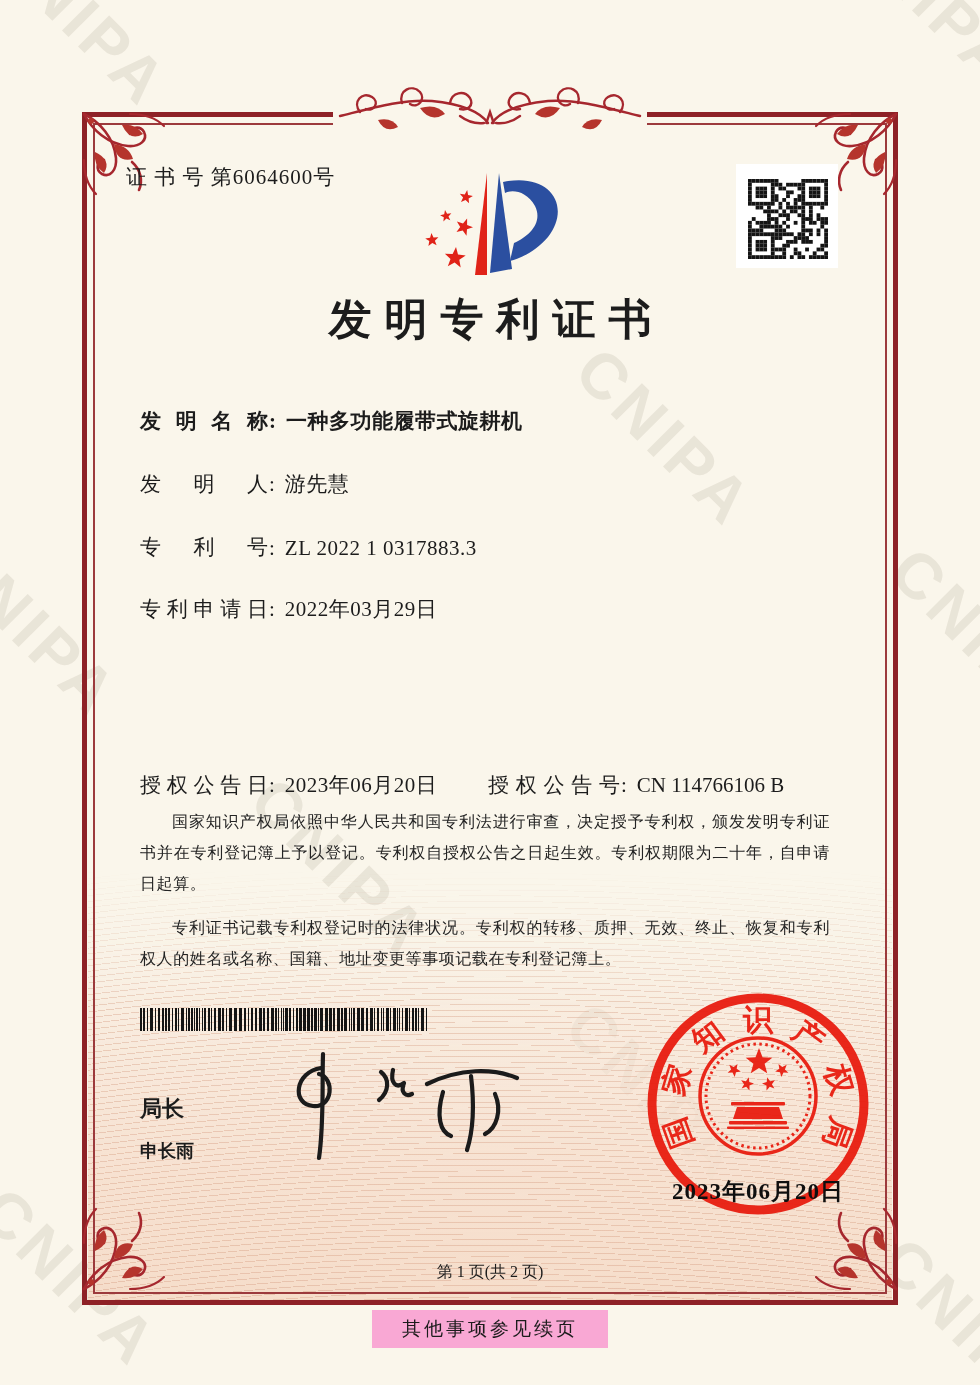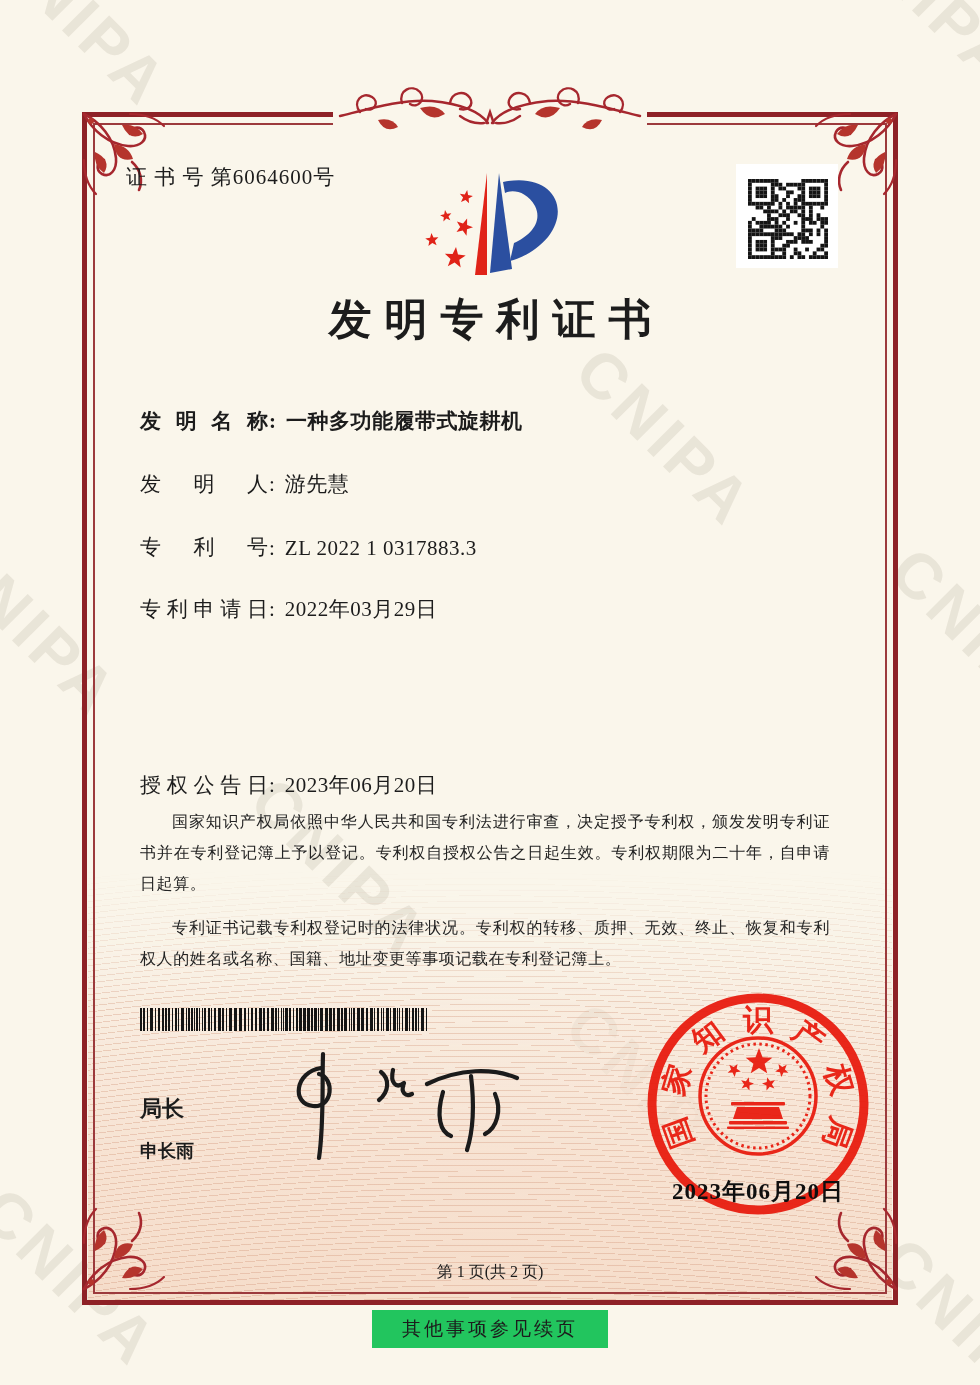--- a/index.html
+++ b/index.html
@@ -88,21 +88,21 @@
     font-family:Liberation Serif, serif; font-weight:600;}
   .sig{position:absolute; left:275px; top:1046px;}
   .seal{position:absolute; left:638px; top:984px;}
   .seal-date{
     position:absolute; left:638px; top:1176px; width:240px; text-align:center;
     font-size:23px; font-weight:600; color:#0f0f0f; letter-spacing:1px;
   }
   .page-info{position:absolute; left:0; right:0; top:1262px; text-align:center; font-size:16px;}
   .note{
     position:absolute; left:50%; top:1310px; transform:translateX(-50%);
-    background:#22c55e; padding:6px 30px; font-size:19px; letter-spacing:3px; white-space:nowrap;
+    background:#f9a8d4; padding:6px 30px; font-size:19px; letter-spacing:3px; white-space:nowrap;
   }
 </style>
 </head>
 <body>
 
 <div class="page">
 
   <span class="wm wm1">CNIPA</span>
   <span class="wm wm2">CNIPA</span>
   <span class="wm wm3">CNIPA</span>
@@ -441,20 +441,23 @@
   </div>
   <div class="row r3">
     <span class="lbl">专利号</span><span class="colon">:</span><span class="val">ZL 2022 1 0317883.3</span>
   </div>
   <div class="row r4">
     <span class="lbl">专利申请日</span><span class="colon">:</span><span class="val">2022年03月29日</span>
   </div>
   <div class="row r7">
     <span class="lbl">授权公告日</span><span class="colon">:</span><span class="val">2023年06月20日</span>
   </div>
+  <div class="grant2">
+    <span class="lbl">授权公告号</span><span class="colon">:</span><span class="val">CN 114766106 B</span>
+  </div>
 
   <div class="paras">
     <p>国家知识产权局依照中华人民共和国专利法进行审查，决定授予专利权，颁发发明专利证书并在专利登记簿上予以登记。专利权自授权公告之日起生效。专利权期限为二十年，自申请日起算。</p>
     <p>专利证书记载专利权登记时的法律状况。专利权的转移、质押、无效、终止、恢复和专利权人的姓名或名称、国籍、地址变更等事项记载在专利登记簿上。</p>
   </div>
 
   <svg class="barcode" width="292" height="23" viewBox="0 0 292 23">
     <g id="barcode-bars" fill="#141414">
         <rect x="0" y="0" width="2" height="23"></rect>
         <rect x="3" y="0" width="2" height="23"></rect>

